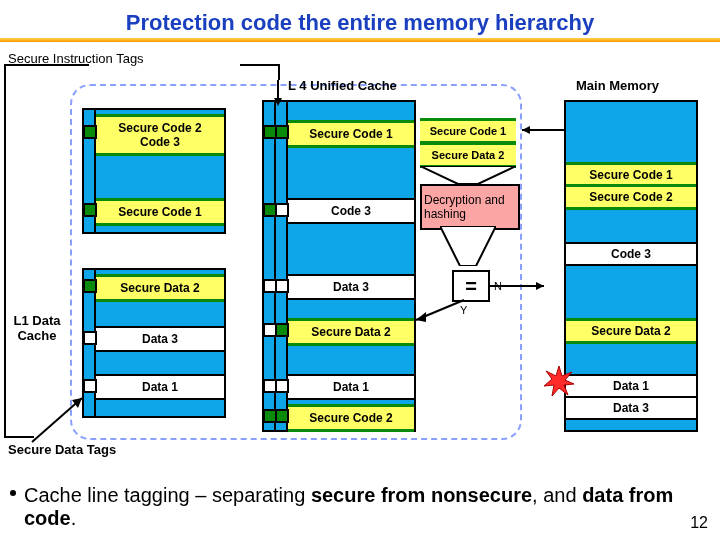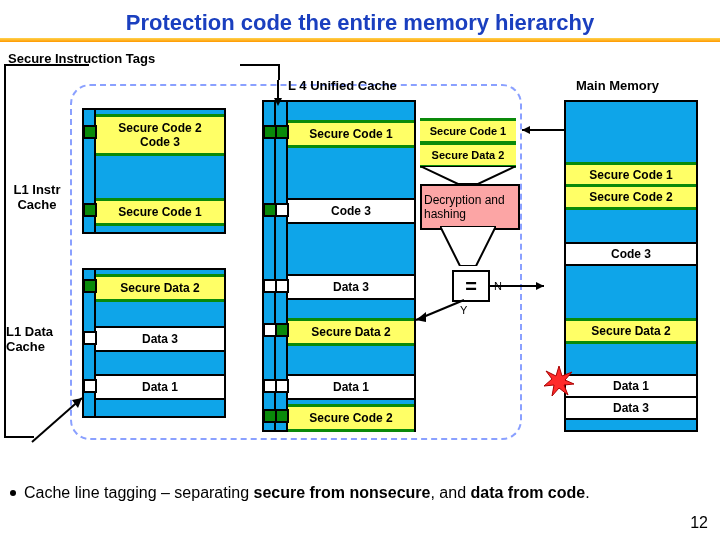--- a/index.html
+++ b/index.html
@@ -1,35 +1,35 @@
 <!DOCTYPE html>
 <html><head>
 <meta charset="utf-8">
 <style>
   body{margin:0;font-family:Verdana,Arial,sans-serif;background:#fff;color:#000;width:720px;height:540px;position:relative;overflow:hidden}
   .title{color:#1a3fbf;font-weight:bold;font-size:22px;text-align:center;padding:10px 8px 2px}
   .rule{height:4px;background:linear-gradient(#ffd24d,#ff9900);margin:0}
   .stage{position:relative;height:420px}
   .lbl{position:absolute;font-size:13px;font-weight:bold}
   .grp{position:absolute;border:2px solid #000;background:#fff}
-  .grp .legend{position:absolute;top:-13px;left:6px;background:#fff;padding:0 4px;font-size:13px;font-weight:bold;white-space:nowrap}
+  .grp .legend{position:absolute;top:-13px;left:6px;background:#fff;padding:0 4px;font-size:13px;font-weight:normal;white-space:nowrap}
   .dashed{border:2.5px dashed #8aa0ff;border-radius:20px}
   .col{position:absolute;top:0;bottom:0;background:#0ea5e9}
   .vline{position:absolute;top:0;bottom:0;width:2px;background:#000}
   .cell{position:absolute;left:0;right:0;display:flex;align-items:center;justify-content:center;font-size:12px;font-weight:bold;border-top:2px solid #000;border-bottom:2px solid #000}
   .sec{background:#ffff66;border-top:3px solid #0a8a0a;border-bottom:3px solid #0a8a0a}
   .plain{background:#fff}
   .dot{position:absolute;width:10px;height:10px;border:2px solid #000}
   .dot.green{background:#0a8a0a}
   .dot.white{background:#fff}
   .box{position:absolute;border:2px solid #000;background:#fca5a5;font-size:12px;display:flex;align-items:center;justify-content:center;text-align:left;padding:2px}
   .funnel{position:absolute}
   .eq{position:absolute;width:34px;height:28px;border:2px solid #000;background:#fff;font-size:20px;font-weight:bold;display:flex;align-items:center;justify-content:center}
   .yn{position:absolute;font-size:11px}
-  .bullet{position:absolute;left:24px;right:20px;font-size:16px}
+  .bullet{position:absolute;left:24px;right:20px;font-size:20px}
   .bullet .d{position:absolute;left:-14px;top:6px;width:6px;height:6px;border-radius:50%;background:#000}
   .starburst{position:absolute;width:30px;height:30px}
   .starburst svg{width:100%;height:100%}
   .slide-num{position:absolute;right:12px;bottom:8px;font-size:16px}
 </style>
 </head>
 <body>
 
 <div class="title">Protection code the entire memory hierarchy</div>
 <div class="rule"></div>
@@ -41,22 +41,21 @@
   </div>
 
   <div style="position:absolute;left:4px;top:22px;width:85px;height:2px;background:#000"></div>
   <div style="position:absolute;left:240px;top:22px;width:40px;height:2px;background:#000"></div>
   <div style="position:absolute;left:278px;top:22px;width:2px;height:16px;background:#000"></div>
   <div style="position:absolute;left:4px;top:22px;width:2px;height:372px;background:#000"></div>
   <div style="position:absolute;left:4px;top:394px;width:30px;height:2px;background:#000"></div>
 
   <div class="dashed" style="position:absolute;left:70px;top:42px;width:448px;height:352px"></div>
 
-  <div class="lbl" style="left:6px;top:140px;width:62px;text-align:center">L1 Instr Cache</div>
-  <div class="lbl" style="left:6px;top:282px;width:62px;">L1 Data Cache</div>
+  <div class="lbl" style="left:6px;top:271px;width:62px;text-align:center">L1 Data Cache</div>
 
   <div class="col" style="left:82px;top:66px;width:140px;height:122px;border:2px solid #000">
     <div class="vline" style="left:10px"></div>
     <div class="cell sec" style="top:4px;height:36px;left:12px">
       <div style="line-height:14px;text-align:center">
         <span>Secure Code 2</span><br>
         <span>Code 3</span>
       </div>
     </div>
     <div class="dot green" style="left:-1px;top:15px"></div>
@@ -144,20 +143,21 @@
     <svg viewBox="0 0 30 30">
         <polygon points="15,0 18,10 28,6 21,14 30,18 20,19 24,29 15,22 8,30 10,19 0,20 8,13 2,5 12,10" fill="#ff2a2a" stroke="#aa0000" stroke-width="1"></polygon>
       </svg>
   </div>
 
   <svg style="position:absolute;left:518px;top:84px;width:46px;height:10px;overflow:visible">
       <line x1="46" y1="4" x2="4" y2="4" stroke="#000" stroke-width="2"></line>
       <polygon points="4,4 12,0 12,8" fill="#000"></polygon>
     </svg>
 
+  <div class="lbl" style="left:8px;top:400px">Secure Data Tags</div>
   <svg style="position:absolute;left:32px;top:352px;width:56px;height:48px;overflow:visible">
       <line x1="0" y1="48" x2="50" y2="4" stroke="#000" stroke-width="2"></line>
       <polygon points="50,4 40,6 46,14" fill="#000"></polygon>
     </svg>
   <svg style="position:absolute;left:272px;top:38px;width:12px;height:28px;overflow:visible">
       <line x1="6" y1="0" x2="6" y2="22" stroke="#000" stroke-width="2"></line>
       <polygon points="6,26 2,18 10,18" fill="#000"></polygon>
     </svg>
 
 </div>

